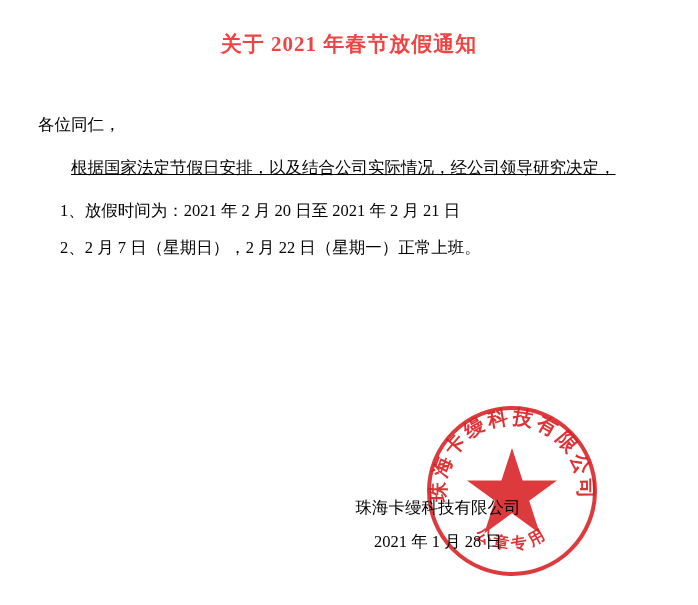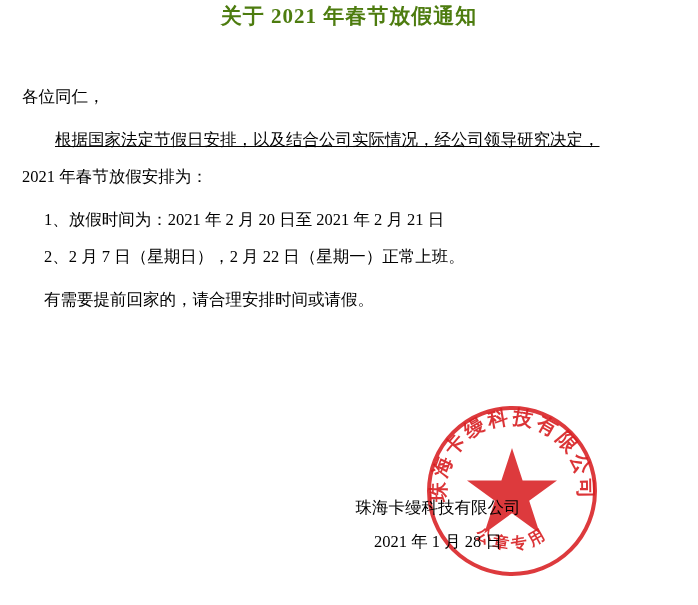--- a/index.html
+++ b/index.html
@@ -20,25 +20,26 @@
     height: 605px;
     box-sizing: border-box;
     background: #ffffff;
   }
   .doc-title {
     text-align: center;
     font-size: 21px;
     font-weight: bold;
     letter-spacing: 1px;
     margin: 0;
+    padding-top: 28px;
     line-height: 32px;
-    color: #4d7c0f;
+    color: #ef4444;
   }
   .body-block {
-    padding: 0 22px;
+    padding: 0 38px;
     margin-top: 46px;
   }
   .para {
     font-size: 16.5px;
     line-height: 37px;
     color: #000;
     margin: 0;
     white-space: pre-wrap;
   }
   .para.indent {
@@ -79,24 +80,22 @@
 </head>
 <body>
 
 <div class="page">
 
   <h1 class="doc-title">关于 2021 年春节放假通知</h1>
 
   <div class="body-block">
     <p class="para">各位同仁，</p>
     <p class="para indent gap-top">根据国家法定节假日安排，以及结合公司实际情况，经公司领导研究决定，</p>
-    <p class="para">2021 年春节放假安排为：</p>
     <p class="para indent-sm gap-top">1、放假时间为：2021 年 2 月 20 日至 2021 年 2 月 21 日</p>
     <p class="para indent-sm">2、2 月 7 日（星期日），2 月 22 日（星期一）正常上班。</p>
-    <p class="para indent-sm gap-top">有需要提前回家的，请合理安排时间或请假。</p>
   </div>
 
   <div class="stamp">
     <svg width="182" height="182" viewBox="0 0 182 182" aria-hidden="true">
       <g fill="none" stroke="#d81f22" stroke-width="4" opacity="0.88">
         <circle cx="91" cy="91" r="83"></circle>
       </g>
       <g opacity="0.88">
         <path d="M91 48 L101.6 80.6 L136 80.6 L108.2 100.8 L118.8 133.4 L91 113.2 L63.2 133.4 L73.8 100.8 L46 80.6 L80.4 80.6 Z" fill="#d81f22"></path>
       </g>

